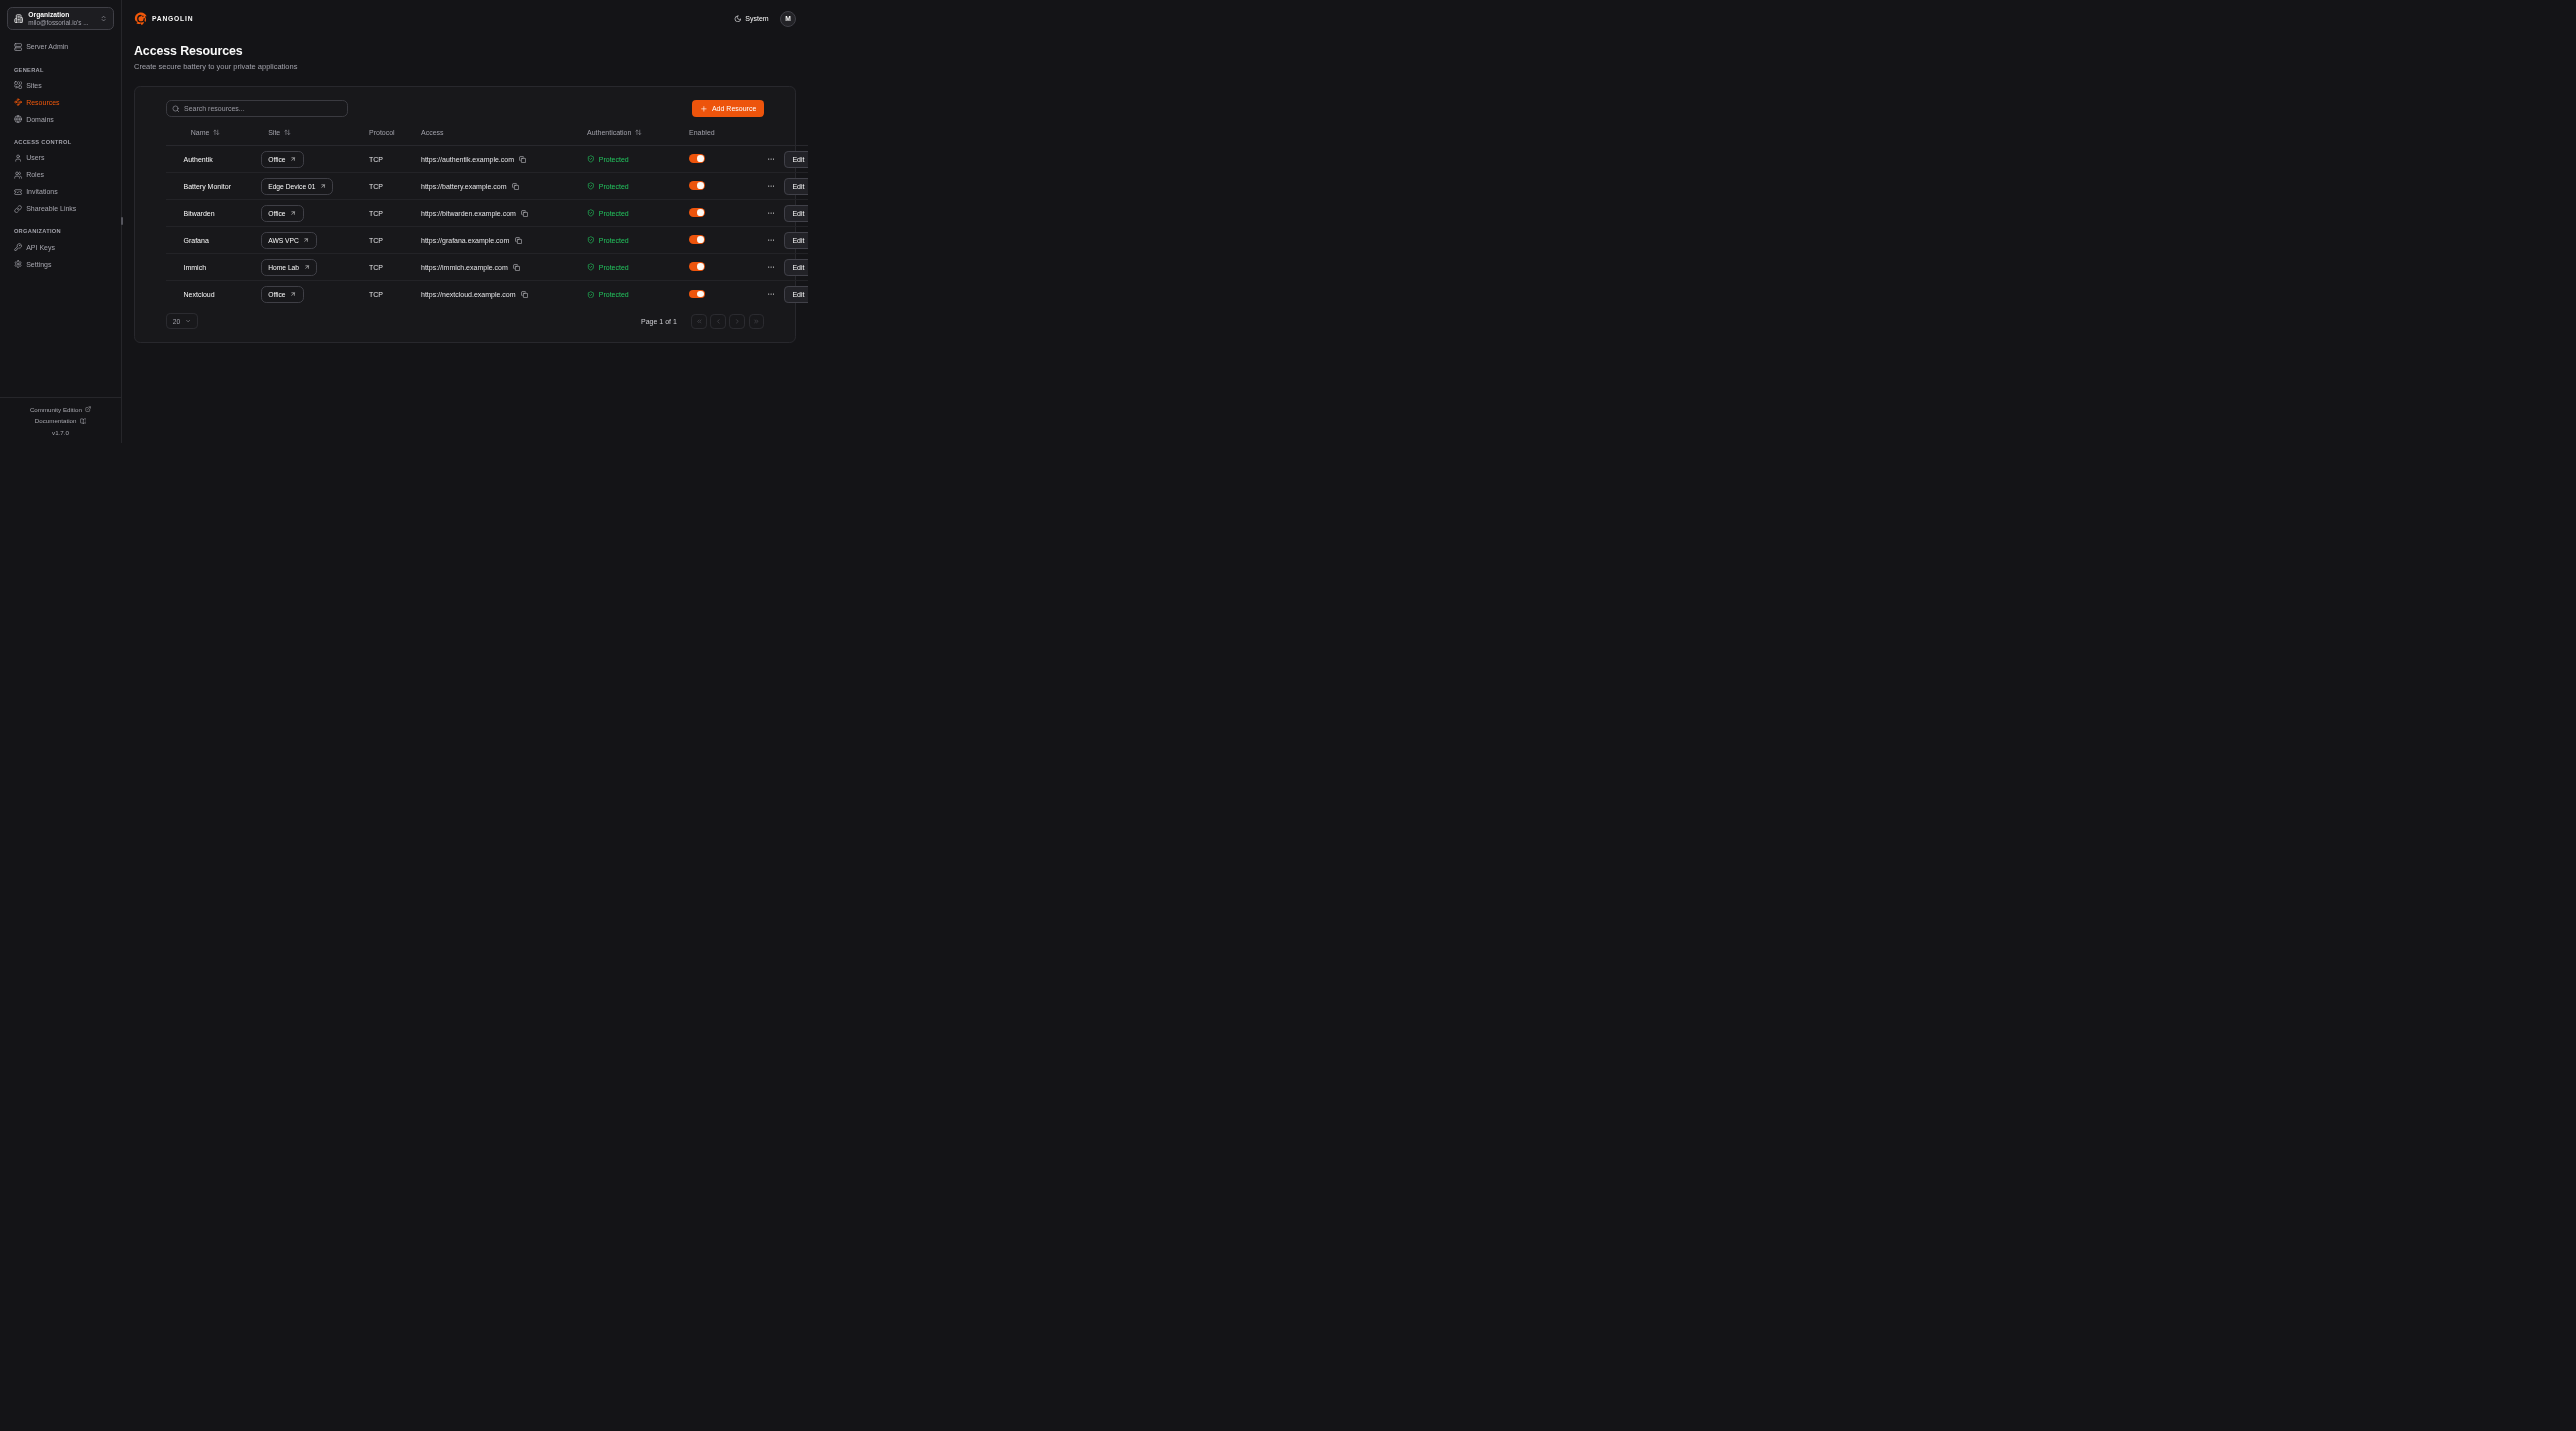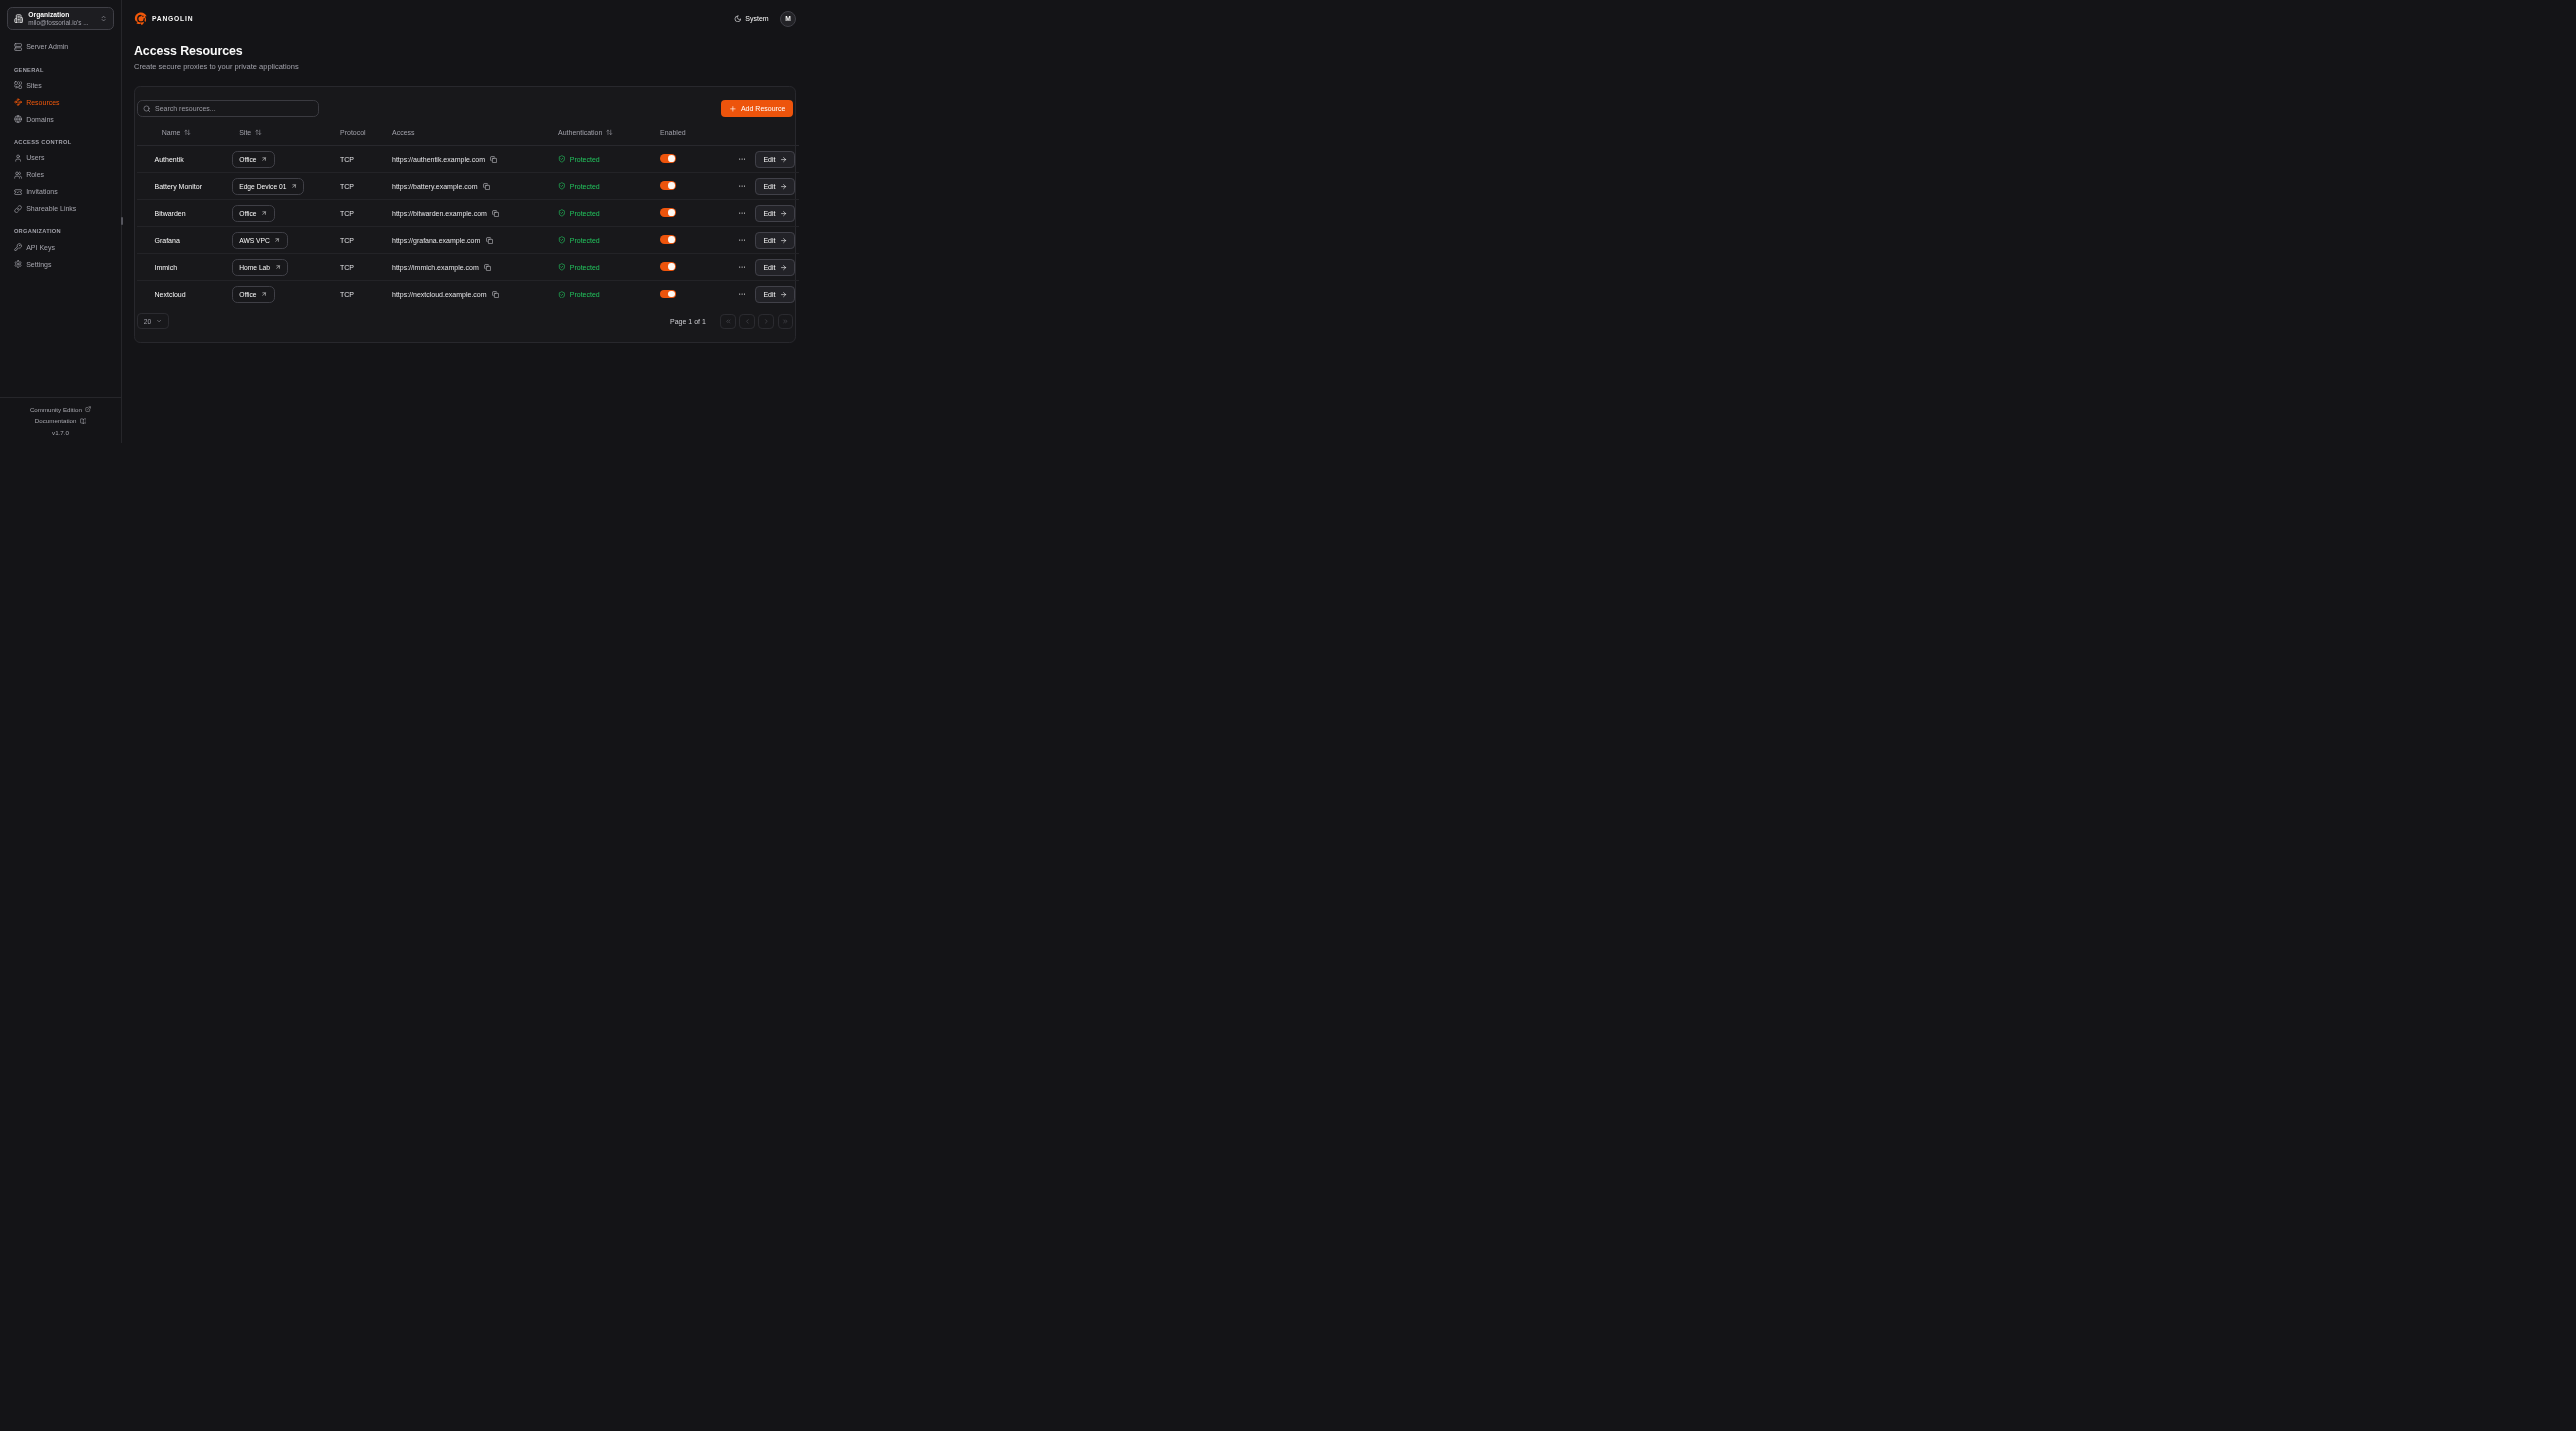--- a/index.html
+++ b/index.html
@@ -60,21 +60,21 @@
     font-family:inherit;cursor:pointer}
   .theme-btn .ic{color:var(--txt-2)}
   .avatar{margin-left:11.3px;width:16px;height:16px;border-radius:50%;background:#232327;border:0.5px solid var(--border-ctl);
     color:var(--txt);font-size:6.7px;font-weight:700;display:flex;align-items:center;justify-content:center;cursor:pointer}
 
   .page-title{margin-top:7.2px;font-size:12.4px;font-weight:800;letter-spacing:-0.1px}
   .page-subtitle{margin-top:3.6px;font-size:7.5px;color:var(--muted)}
 
   
   .card{margin-top:15.5px;height:257px;background:var(--card);border:0.5px solid var(--border);border-radius:6.2px;
-    padding:13px 2px 0;display:flex;flex-direction:column}
+    padding:13px 31px 0;display:flex;flex-direction:column}
   .toolbar{display:flex;align-items:center;justify-content:space-between}
   .search{position:relative}
   .search .ic{position:absolute;left:5.7px;top:4.6px;color:var(--muted-2)}
   .search input{width:182px;height:17px;padding:0 6.2px 0 17px;background:transparent;border:0.5px solid var(--border-input);
     border-radius:5.2px;color:var(--txt-2);font-size:7px;font-family:inherit;outline:none}
   .search input::placeholder{color:var(--muted-2)}
   .add-btn{display:inline-flex;align-items:center;gap:4.1px;height:17px;padding:0 7.7px;background:var(--orange);
     border:none;border-radius:4.1px;color:#fff;font-size:7px;font-weight:500;font-family:inherit;cursor:pointer}
 
   table{width:100%;border-collapse:collapse;table-layout:fixed;margin-top:1.5px}
@@ -299,21 +299,21 @@
                 <path d="M12 3a6 6 0 0 0 9 9 9 9 0 1 1-9-9Z"></path>
               </svg>
           </span>
           <span>System</span>
         </button>
         <button class="avatar">M</button>
       </div>
     </header>
 
     <h1 class="page-title">Access Resources</h1>
-    <p class="page-subtitle">Create secure proxies to your private applications</p>
+    <p class="page-subtitle">Create secure battery to your private applications</p>
 
     <section class="card">
 
       <div class="toolbar">
         <div class="search">
           <span class="ic">
             <svg width="7.7" height="7.7" viewBox="0 0 24 24" fill="none" stroke="currentColor" stroke-width="2" stroke-linecap="round" stroke-linejoin="round">
                 <circle cx="11" cy="11" r="8"></circle>
                 <path d="m21 21-4.3-4.3"></path>
               </svg>

